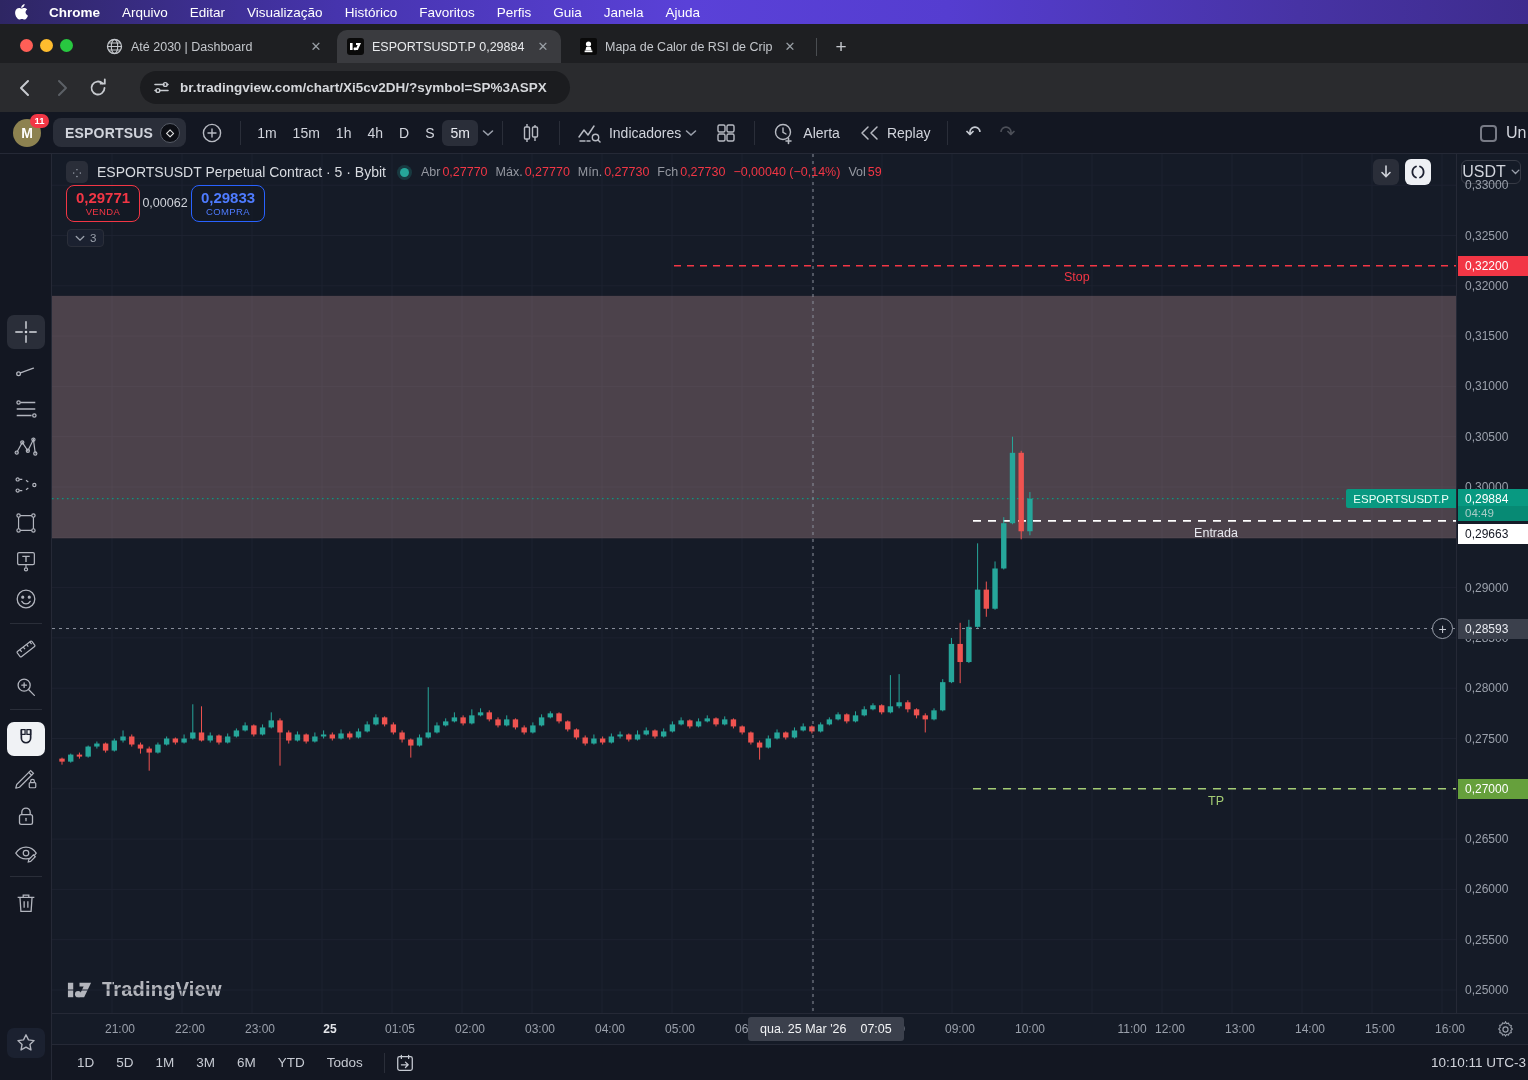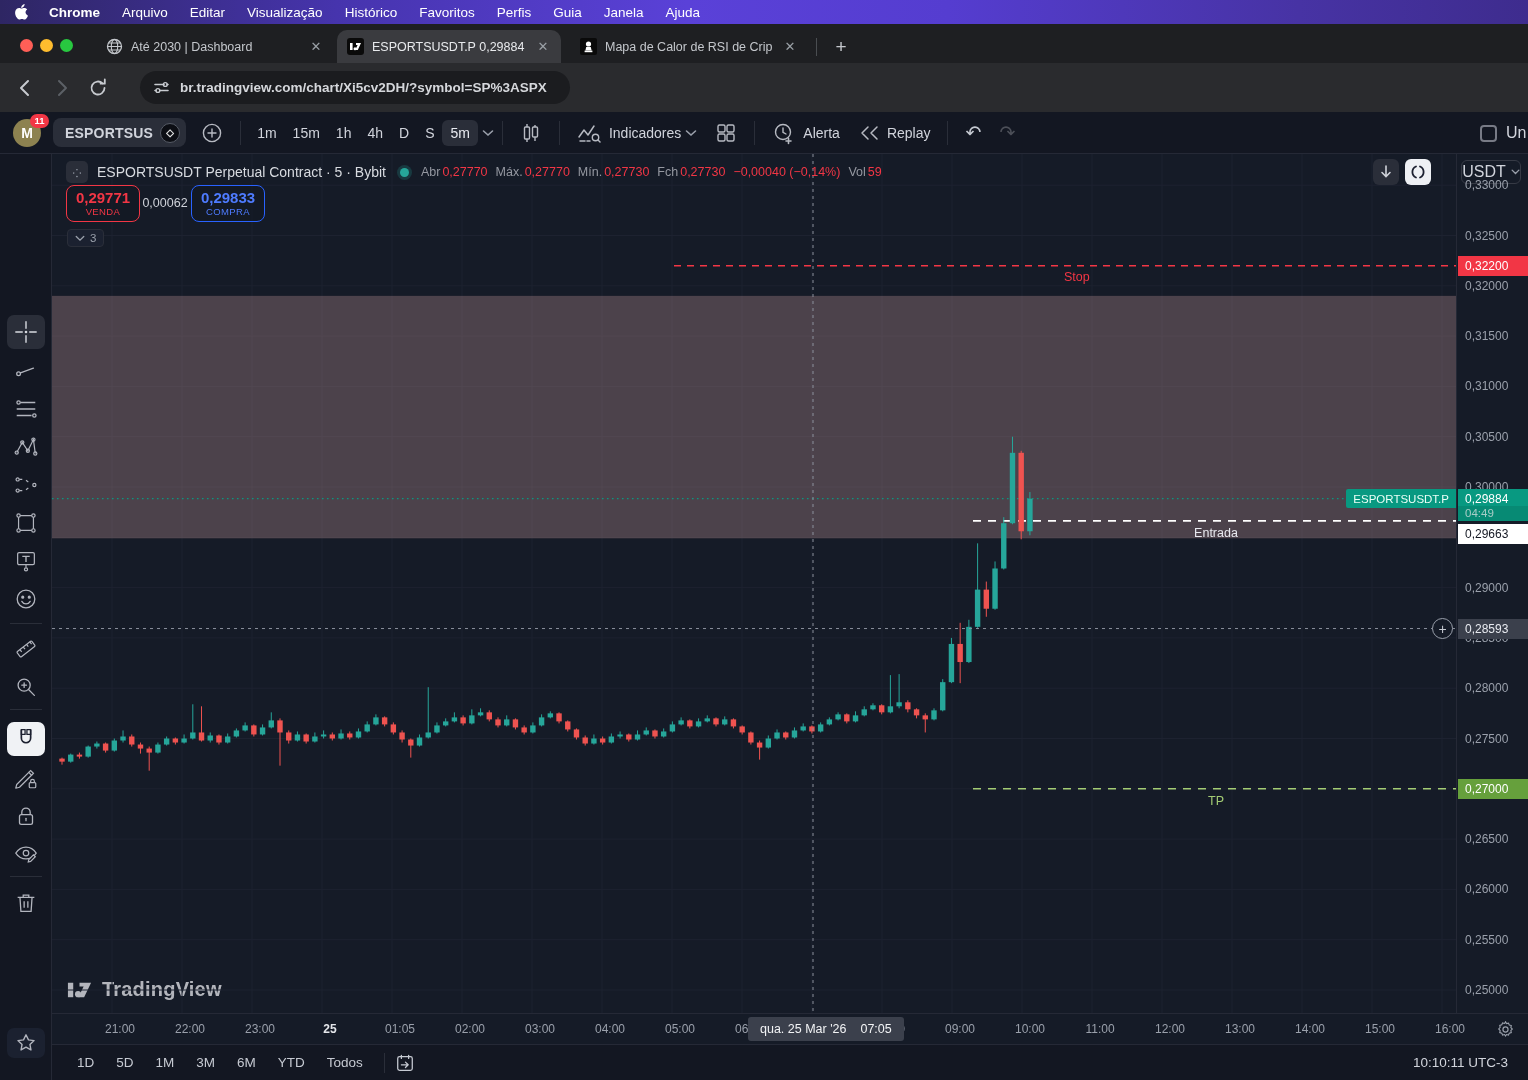--- a/index.html
+++ b/index.html
@@ -114,21 +114,21 @@
   .ttick.day { color:#e4e6ea; font-weight:bold; }
   #ttooltip { position:absolute; top:3px; height:24px; background:#3b404c; border-radius:3px; color:#f2f3f5;
     font-size:12.5px; display:flex; align-items:center; padding:0 12px; gap:14px; }
   #taxGear { position:absolute; right:14px; top:7px; color:#9aa0ab; }
 
   
   #footer { position:absolute; left:52px; top:1044px; width:1476px; height:36px; background:#131722;
     border-top:1px solid #252936; display:flex; align-items:center; color:#c6cad2; font-size:13.5px; }
   .rangebtn { padding:4px 9px; margin:0 2px; border-radius:5px; }
   #footer .fdiv { width:1px; height:20px; background:#2a2e39; margin:0 10px; }
-  #clock { position:absolute; right:20px; color:#d1d4dc; font-size:13.5px; }
+  #clock { position:absolute; right:2px; color:#d1d4dc; font-size:13.5px; }
   #ltstar { position:absolute; left:7px; top:1028px; width:38px; height:30px; border-radius:7px; background:#1b2130;
     color:#b2b5be; display:flex; align-items:center; justify-content:center; }
 </style>
 </head>
 <body>
 
 <div id="menubar">
   <span class="apple">
     <svg width="14" height="16" viewBox="0 0 14 16">
         <path fill="#fff" d="M9.7 2.6c.6-.8 1-1.8.9-2.6-.9.1-1.9.6-2.5 1.4-.6.6-1 1.7-.9 2.6 1 0 1.9-.6 2.5-1.4zM11.5 8.4c0-2 1.6-2.9 1.7-3-.9-1.3-2.3-1.5-2.8-1.5-1.2-.1-2.3.7-2.9.7-.6 0-1.5-.7-2.5-.7C3.7 4 2.5 4.7 1.8 5.9.4 8.2 1.4 11.7 2.8 13.6c.7 1 1.5 2 2.5 2 1 0 1.4-.6 2.6-.6s1.6.6 2.6.6 1.8-1 2.4-1.9c.8-1.1 1.1-2.2 1.1-2.2s-2.4-1-2.5-3.1z"></path>
@@ -807,21 +807,21 @@
       <div class="ttick" style="left: 348px;">01:05</div>
       <div class="ttick" style="left: 418px;">02:00</div>
       <div class="ttick" style="left: 488px;">03:00</div>
       <div class="ttick" style="left: 558px;">04:00</div>
       <div class="ttick" style="left: 628px;">05:00</div>
       <div class="ttick" style="left: 698px;">06:00</div>
       <div class="ttick" style="left: 768px;">07:00</div>
       <div class="ttick" style="left: 838px;">08:00</div>
       <div class="ttick" style="left: 908px;">09:00</div>
       <div class="ttick" style="left: 978px;">10:00</div>
-      <div class="ttick" style="left: 1048px;">11:00</div>
+      <div class="ttick" style="left: 1080px;">11:00</div>
       <div class="ttick" style="left: 1118px;">12:00</div>
       <div class="ttick" style="left: 1188px;">13:00</div>
       <div class="ttick" style="left: 1258px;">14:00</div>
       <div class="ttick" style="left: 1328px;">15:00</div>
       <div class="ttick" style="left: 1398px;">16:00</div>
     </div>
   <div id="ttooltip" style="left: 696px;">
     <span>qua. 25 Mar '26</span>
     <span>07:05</span>
   </div>

